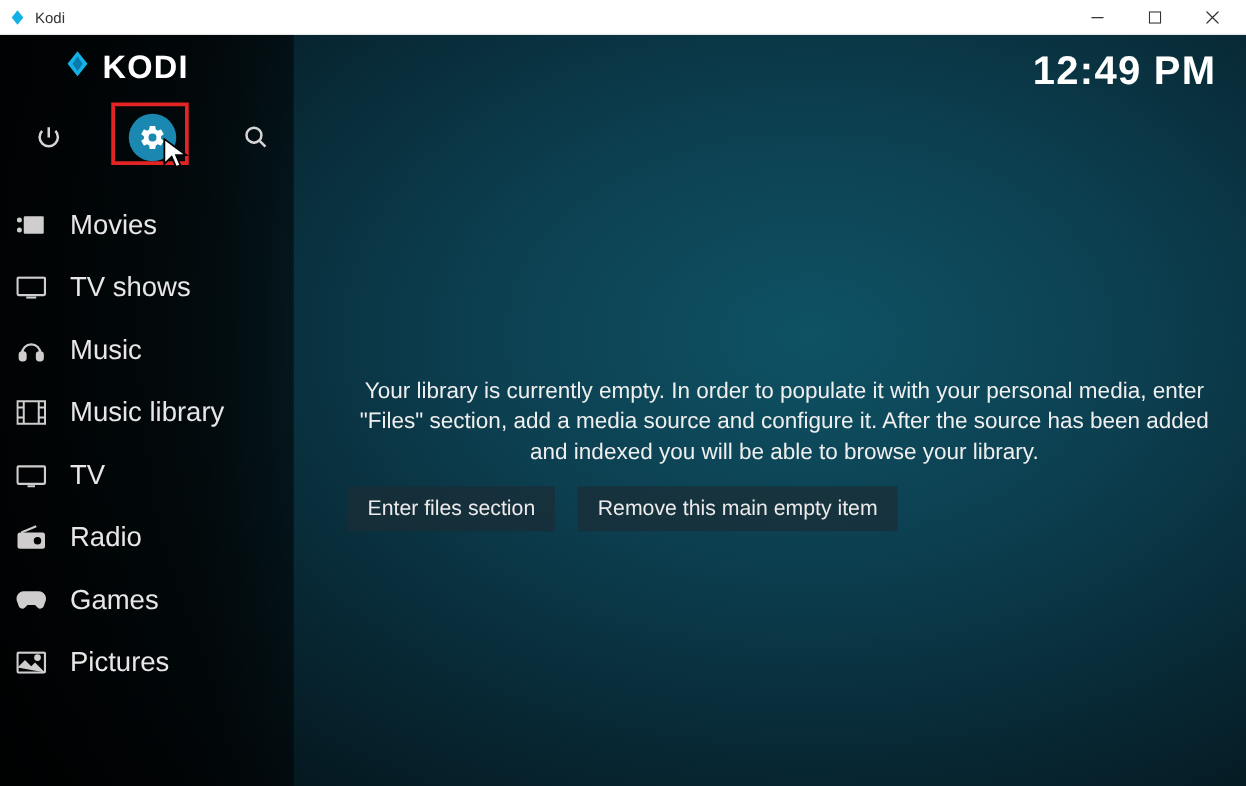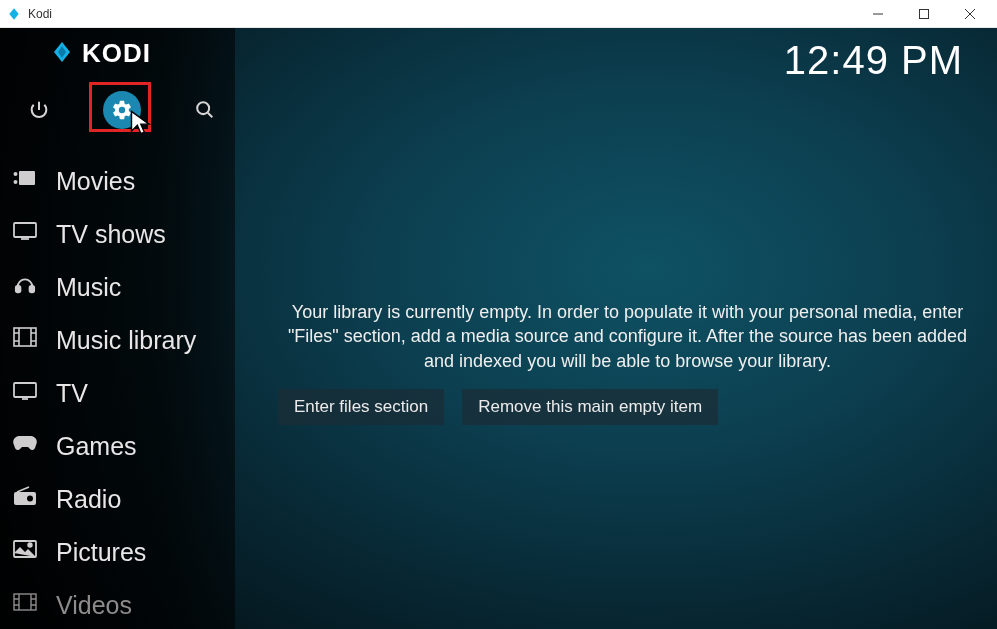--- a/index.html
+++ b/index.html
@@ -93,39 +93,39 @@
     border: 3px solid #e32424;
     pointer-events: none;
   }
   .cursor {
     position: absolute;
     left: 34px; top: 22px;
     pointer-events: none;
   }
   .menu { list-style: none; }
   .menu li {
-    display: flex; align-items: flex-start;
+    display: flex; align-items: center;
     gap: 18px;
     padding: 12px 0 12px 12px;
-    font-size: 25px;
+    font-size: 22px;
     color: #e8e6e6;
   }
   .menu li.dim { color: #8e8b8b; }
   .menu li.dim svg { color: #8e8b8b; }
   .mi {
     width: 26px; height: 22px;
     display:flex; align-items:center; justify-content:center;
     color: #cfcdcd;
     flex-shrink: 0;
   }
   .clock {
     position: absolute;
-    right: 34px; top: 10px;
-    font-size: 40px;
-    font-weight: 400;
+    right: 24px; top: 10px;
+    font-size: 32px;
+    font-weight: 700;
     color: #fff;
     letter-spacing: 1px;
   }
   .main-msg {
     position: absolute;
     left: 278px; right: 20px;
     top: 272px;
     text-align: center;
     color: #f0efef;
     font-size: 18px;
@@ -260,54 +260,45 @@
         <span class="mi">
           <svg width="24" height="20" viewBox="0 0 24 20" fill="none" stroke="currentColor" stroke-width="1.8">
               <rect x="1" y="3" width="22" height="14" rx="1"></rect>
               <path d="M9 19h6"></path>
             </svg>
         </span>
         <span>TV</span>
       </li>
       <li>
         <span class="mi">
-          <svg width="26" height="18" viewBox="0 0 26 18" fill="currentColor">
-              <path d="M7 2h12a6 6 0 0 1 5 9l-1 3a3 3 0 0 1-5 1l-2-2h-6l-2 2a3 3 0 0 1-5-1l-1-3a6 6 0 0 1 5-9Z"></path>
-            </svg>
-        </span>
-        <span>Games</span>
-      </li>
-      <li>
-        <span class="mi">
           <svg width="24" height="20" viewBox="0 0 24 20" fill="currentColor">
               <rect x="1" y="6" width="22" height="13" rx="2"></rect>
               <circle cx="17" cy="12.5" r="3" fill="#000"></circle>
               <path d="M4 6 L16 1" stroke="currentColor" stroke-width="1.6"></path>
             </svg>
         </span>
         <span>Radio</span>
       </li>
       <li>
         <span class="mi">
+          <svg width="26" height="18" viewBox="0 0 26 18" fill="currentColor">
+              <path d="M7 2h12a6 6 0 0 1 5 9l-1 3a3 3 0 0 1-5 1l-2-2h-6l-2 2a3 3 0 0 1-5-1l-1-3a6 6 0 0 1 5-9Z"></path>
+            </svg>
+        </span>
+        <span>Games</span>
+      </li>
+      <li>
+        <span class="mi">
           <svg width="24" height="18" viewBox="0 0 24 18" fill="none" stroke="currentColor" stroke-width="1.8">
               <rect x="1" y="1" width="22" height="16" rx="1"></rect>
               <path d="M1 13l6-6 5 5 3-3 8 8" fill="currentColor" stroke="none"></path>
               <circle cx="17" cy="5" r="1.8" fill="currentColor"></circle>
             </svg>
         </span>
         <span>Pictures</span>
-      </li>
-      <li class="dim">
-        <span class="mi">
-          <svg width="24" height="18" viewBox="0 0 24 18" fill="none" stroke="currentColor" stroke-width="1.4">
-              <rect x="1" y="1" width="22" height="16"></rect>
-              <path d="M6 1v16M18 1v16M1 6h5M1 12h5M18 6h5M18 12h5"></path>
-            </svg>
-        </span>
-        <span>Videos</span>
       </li>
     </ul>
   </div>
 
   <div class="main-msg">
     <div>Your library is currently empty. In order to populate it with your personal media, enter "Files" section, add a media source and configure it. After the source has been added and indexed you will be able to browse your library.</div>
     <div class="btn-row">
       <button class="kbtn">Enter files section</button>
       <button class="kbtn">Remove this main empty item</button>
     </div>

